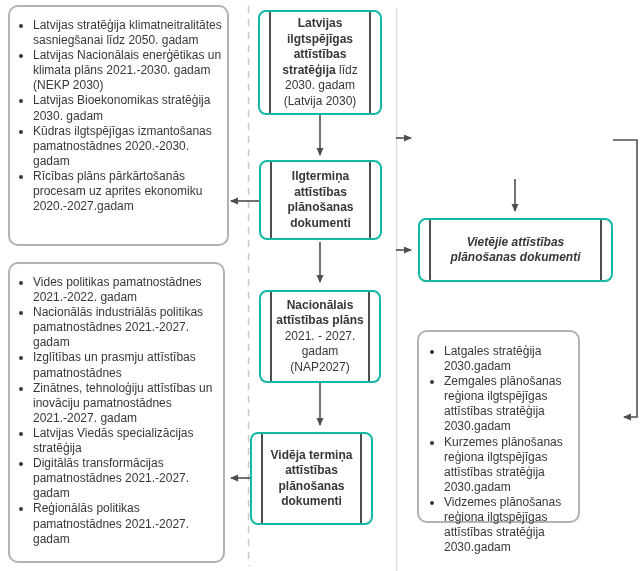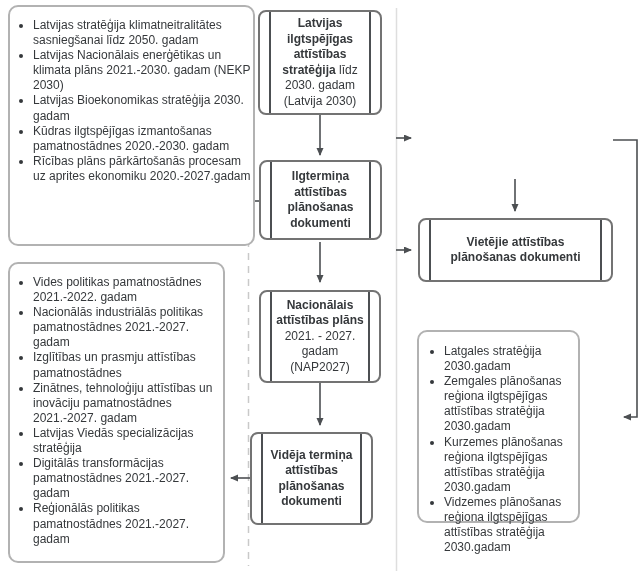--- a/index.html
+++ b/index.html
@@ -11,21 +11,21 @@
   svg.connector-layer{position:absolute;left:0;top:0;width:643px;height:571px;z-index:1;}
   .list-box{
     position:absolute;z-index:2;background:#ffffff;
     border:2px solid #b2b2b2;border-radius:10px;
     font-size:12px;line-height:15.1px;
   }
   .list-box ul{margin:0;padding:0 0 0 15px;list-style:disc outside;}
   .list-box li{margin:0;padding:0;}
   .pbox{
     position:absolute;z-index:2;background:#ffffff;
-    border:2px solid #737373;border-radius:8px;
+    border:2px solid #14b8a6;border-radius:8px;
     display:flex;align-items:center;justify-content:center;
     text-align:center;font-size:12px;line-height:15.5px;
     box-sizing:border-box;padding:2px 14px;
   }
   .pbox::before,.pbox::after{
     content:"";position:absolute;top:0;bottom:0;width:2px;background:#4c4f52;
   }
   .pbox::before{left:9px;}
   .pbox::after{right:9px;}
   .bld{font-weight:bold;}
@@ -50,21 +50,21 @@
     <path d="M320,242 L320,282" fill="none" stroke="#4c4f52" stroke-width="1.6" marker-end="url(#arr)"></path>
     <path d="M320,382 L320,425" fill="none" stroke="#4c4f52" stroke-width="1.6" marker-end="url(#arr)"></path>
     <path d="M259,201 L231,201" fill="none" stroke="#4c4f52" stroke-width="1.6" marker-end="url(#arr)"></path>
     <path d="M258,478 L231,478" fill="none" stroke="#4c4f52" stroke-width="1.6" marker-end="url(#arr)"></path>
     <path d="M396,138 L411,138" fill="none" stroke="#4c4f52" stroke-width="1.6" marker-end="url(#arr)"></path>
     <path d="M396,250 L411,250" fill="none" stroke="#4c4f52" stroke-width="1.6" marker-end="url(#arr)"></path>
     <path d="M515,179 L515,211" fill="none" stroke="#4c4f52" stroke-width="1.6" marker-end="url(#arr)"></path>
     <path d="M613,140 L637,140 L637,417 L624,417" fill="none" stroke="#4c4f52" stroke-width="1.6" marker-end="url(#arr)"></path>
   </svg>
 
-  <div class="list-box pad-top" style="left:8px;top:5px;width:247px;height:241px;box-sizing:border-box;padding-left:8px;padding-right:2px;">
+  <div class="list-box pad-top" style="left:8px;top:5px;width:221px;height:241px;box-sizing:border-box;padding-left:8px;padding-right:2px;">
     <ul>
       <li>Latvijas stratēģija klimatneitralitātes sasniegšanai līdz 2050. gadam</li>
       <li>Latvijas Nacionālais enerģētikas un klimata plāns 2021.-2030. gadam (NEKP 2030)</li>
       <li>Latvijas Bioekonomikas stratēģija 2030. gadam</li>
       <li>Kūdras ilgtspējīgas izmantošanas pamatnostādnes 2020.-2030. gadam</li>
       <li>Rīcības plāns pārkārtošanās procesam uz aprites ekonomiku 2020.-2027.gadam</li>
     </ul>
   </div>
 
   <div class="list-box pad-top" style="left:8px;top:262px;width:217px;height:301px;box-sizing:border-box;padding-left:8px;padding-right:2px;">
@@ -101,21 +101,21 @@
   </div>
 
   <div class="pbox" style="left:250px;top:432px;width:123px;height:93px;">
     <div>
       <span class="bld">Vidēja termiņa attīstības plānošanas dokumenti</span>
       <span></span>
     </div>
   </div>
 
 
-  <div class="pbox" style="left:418px;top:218px;width:195px;height:64px;">
+  <div class="pbox" style="left:418px;top:218px;width:195px;height:64px;font-style:italic;">
     <div>
       <span class="bld">Vietējie attīstības plānošanas dokumenti</span>
       <span></span>
     </div>
   </div>
 
   <div class="list-box" style="left:417px;top:330px;width:163px;height:193px;box-sizing:border-box;padding:12px 0 0 10px;">
     <ul>
       <li>Latgales stratēģija 2030.gadam</li>
       <li>Zemgales plānošanas reģiona ilgtspējīgas attīstības stratēģija 2030.gadam</li>

